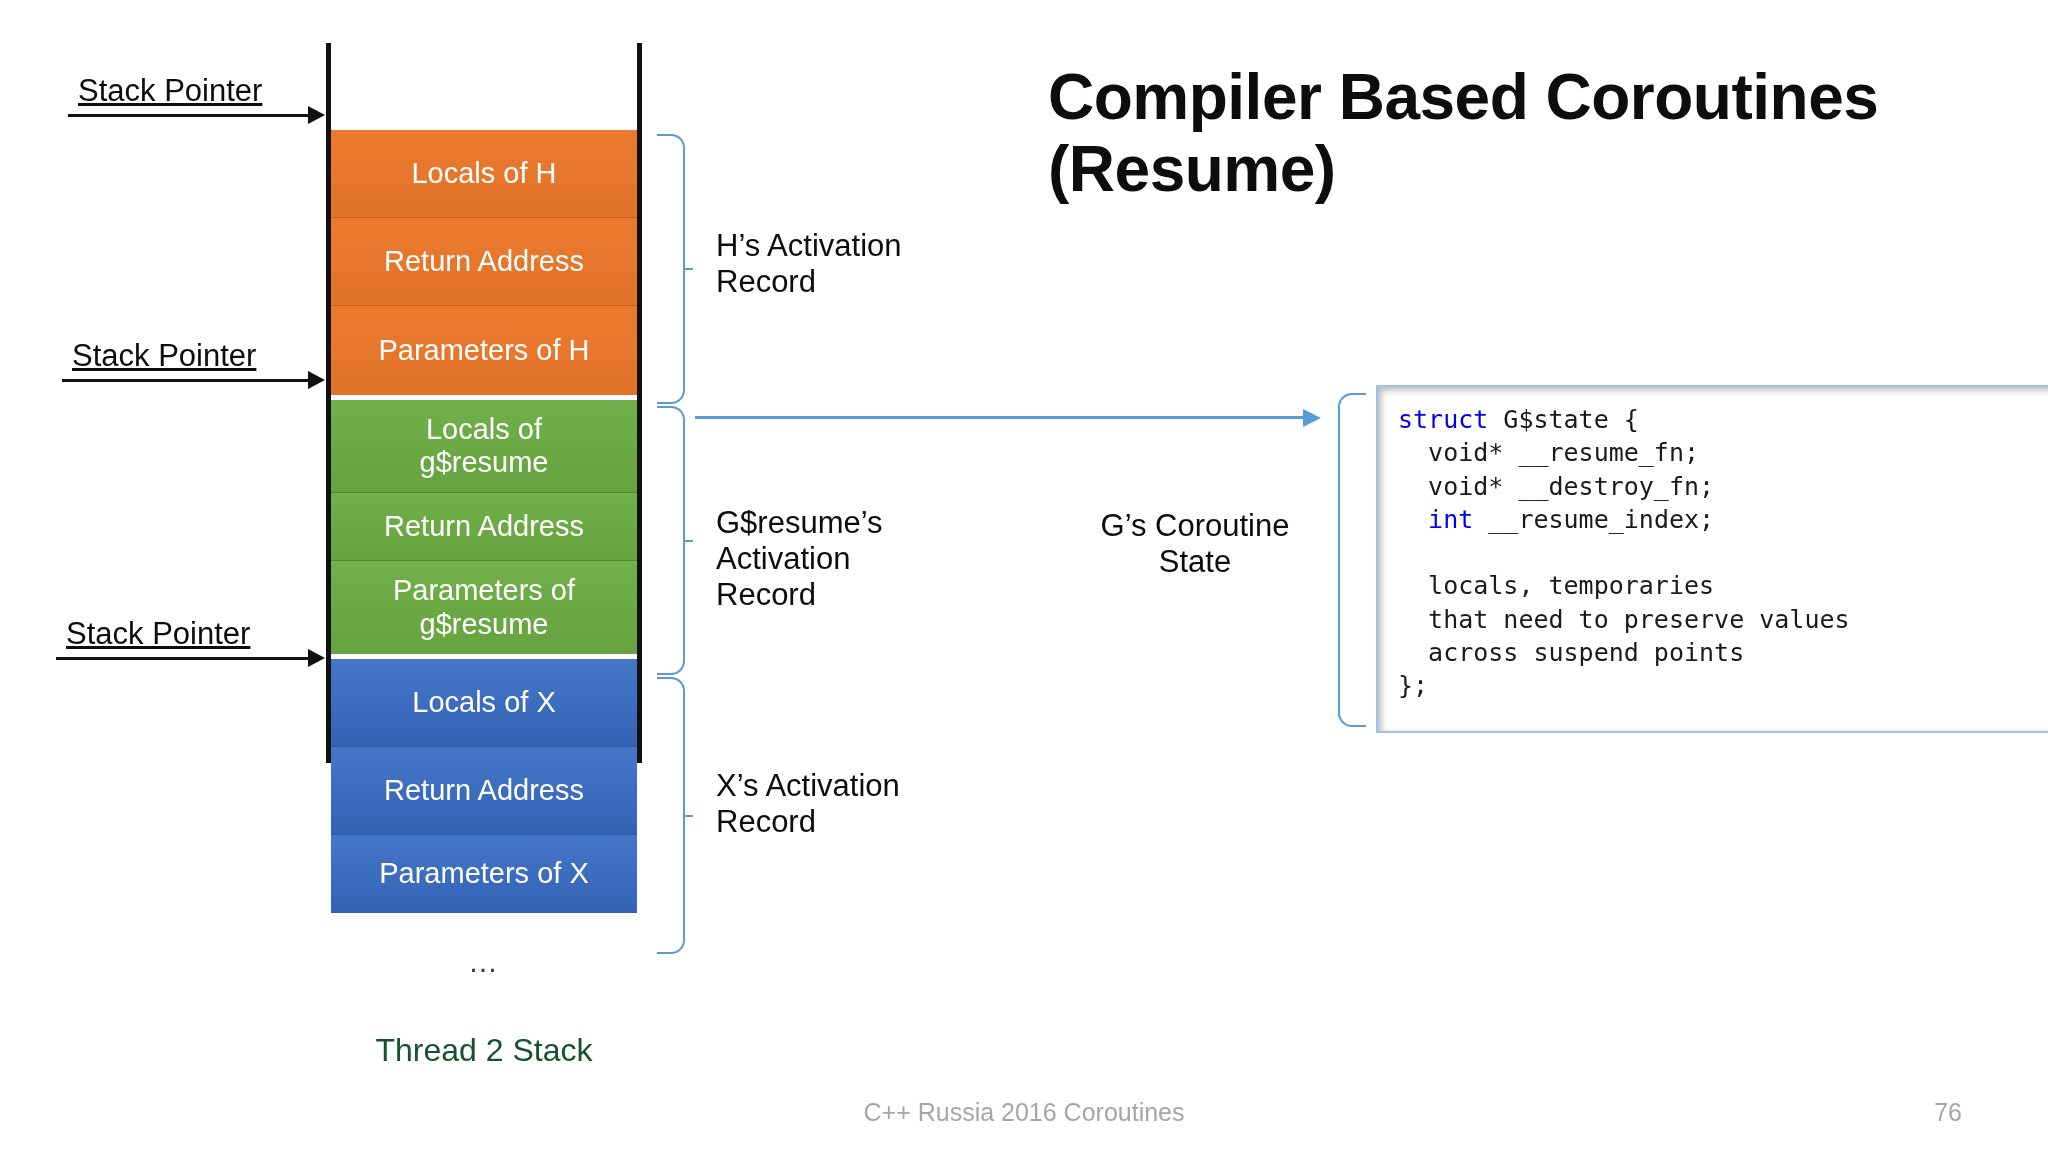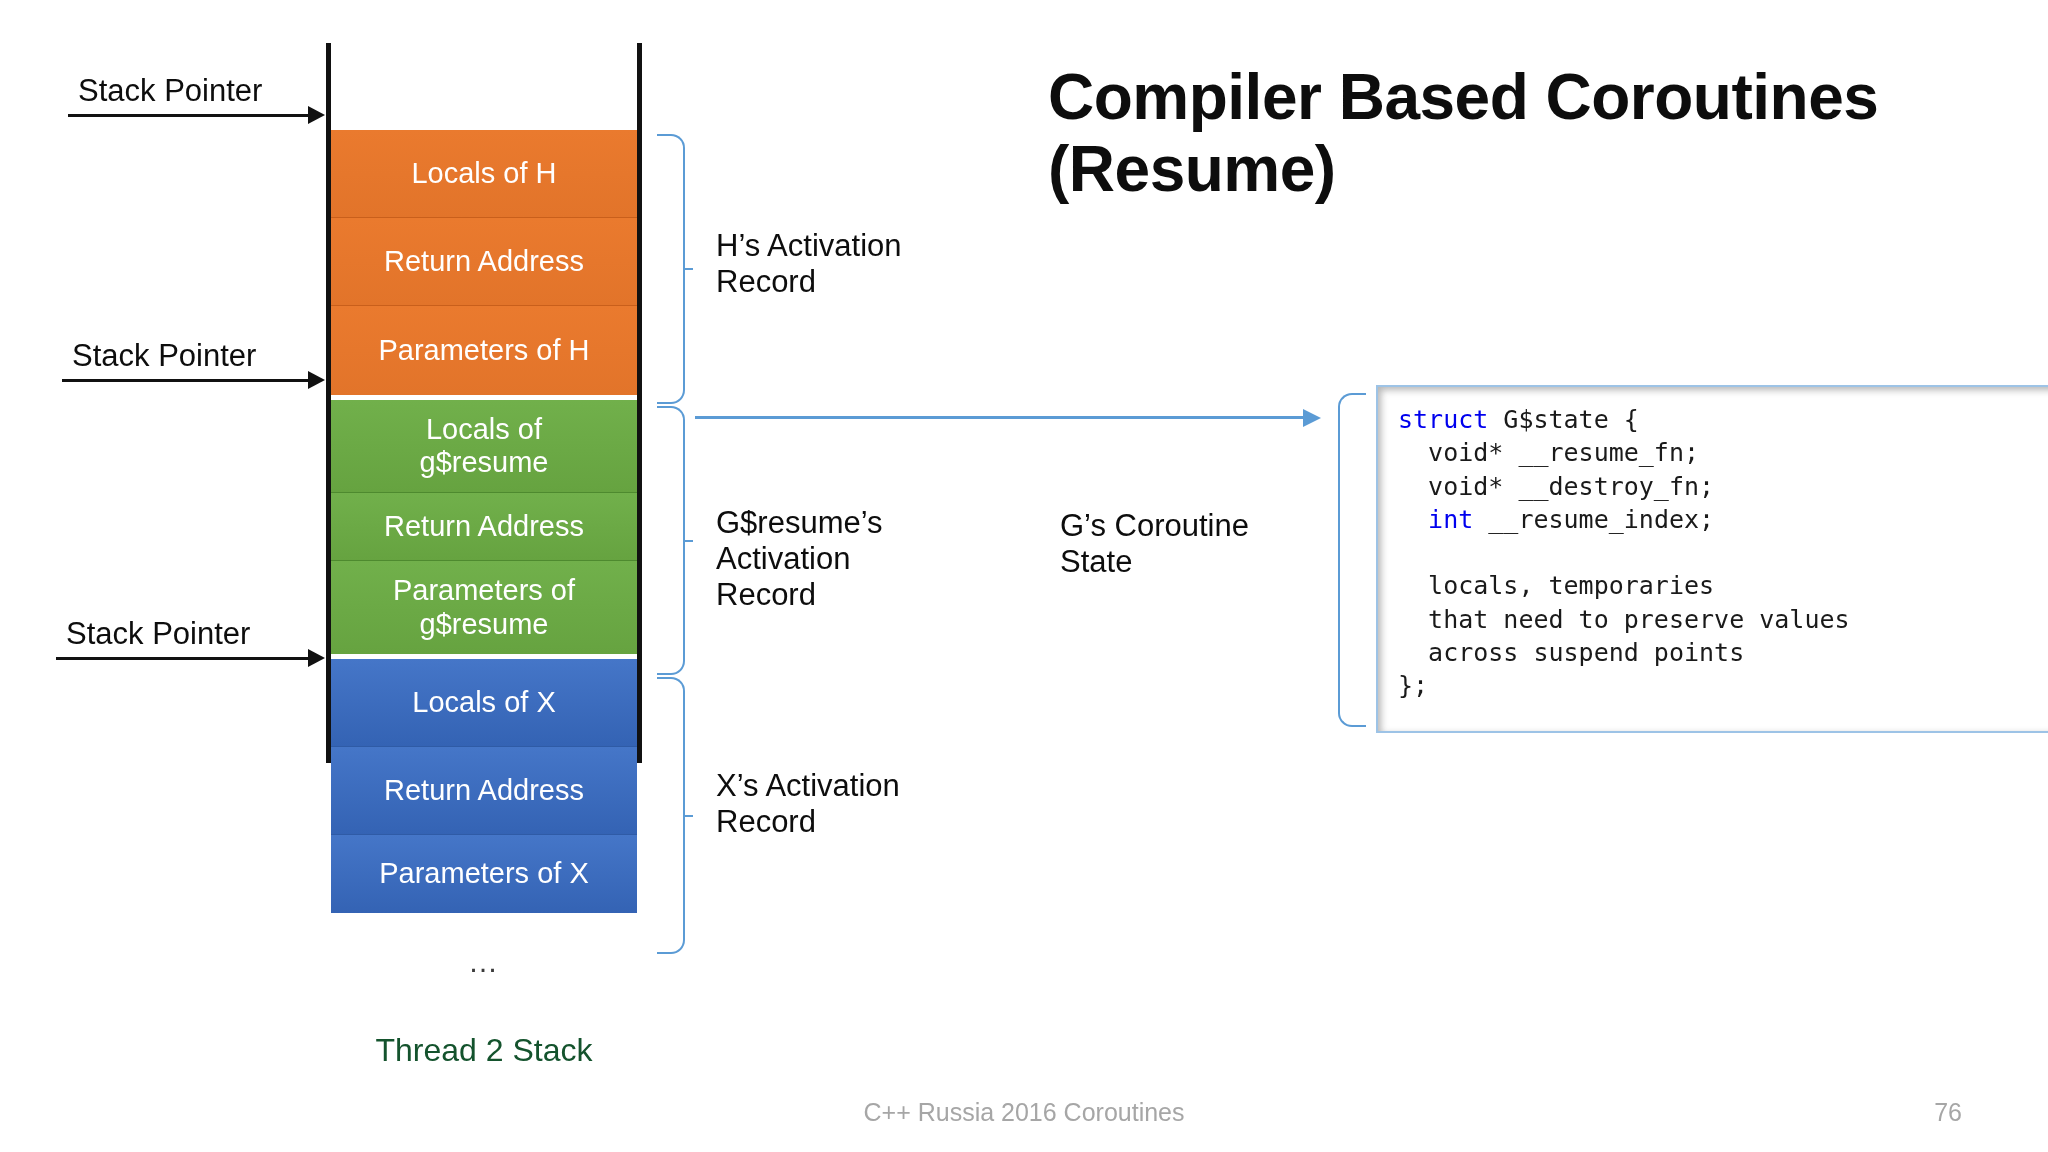--- a/index.html
+++ b/index.html
@@ -98,20 +98,21 @@
     position: absolute;
     height: 60px;
   }
   .sp .sp-label {
     position: absolute;
     left: 10px;
     bottom: 26px;
     font-size: 31px;
     color: #0d0d0d;
     white-space: nowrap;
+    text-decoration: underline;
   }
   .sp .sp-line {
     position: absolute;
     left: 0;
     bottom: 18px;
     height: 3px;
     background: #111111;
   }
   .sp .sp-head {
     position: absolute;
@@ -161,21 +162,21 @@
     border-bottom: 9px solid transparent;
     border-left: 18px solid #5b9bd5;
   }
 
   
   .coroutine-state-label {
     position: absolute;
     left: 1060px;
     top: 508px;
     width: 270px;
-    text-align: left;
+    text-align: center;
     font-size: 31px;
     line-height: 1.16;
     color: #0d0d0d;
   }
 
   
   .code-brace {
     position: absolute;
     left: 1338px;
     top: 393px;

